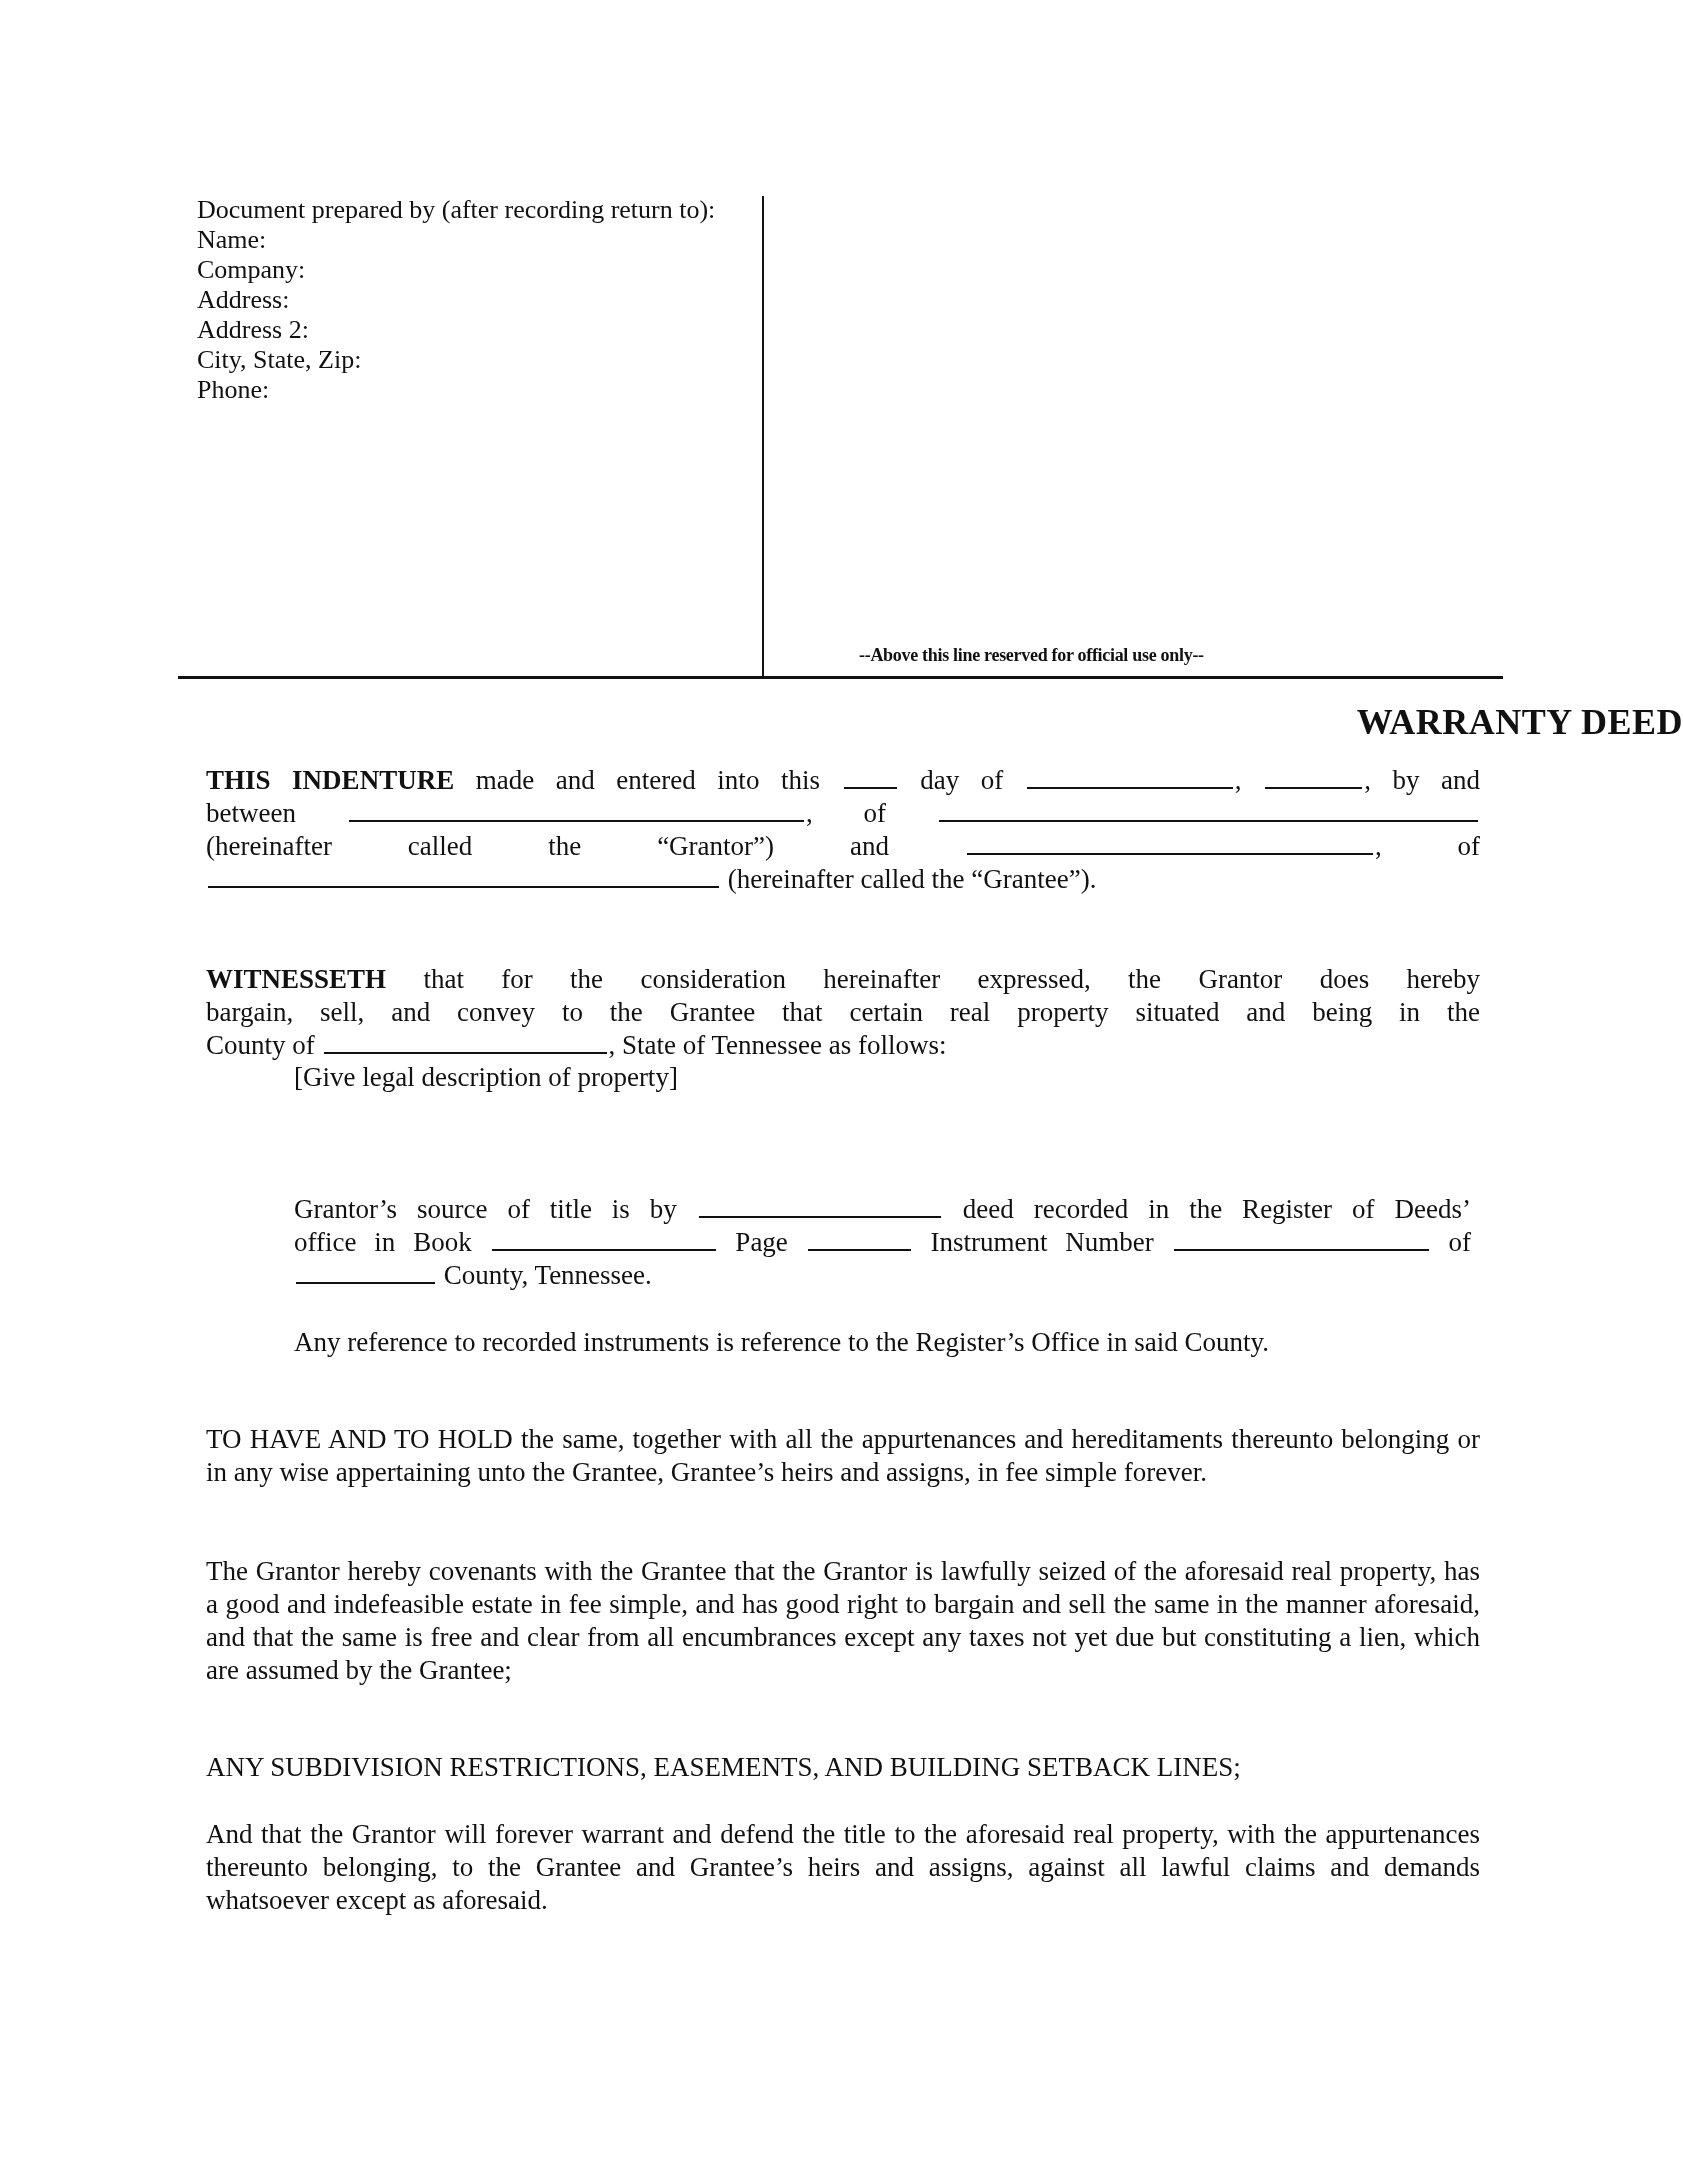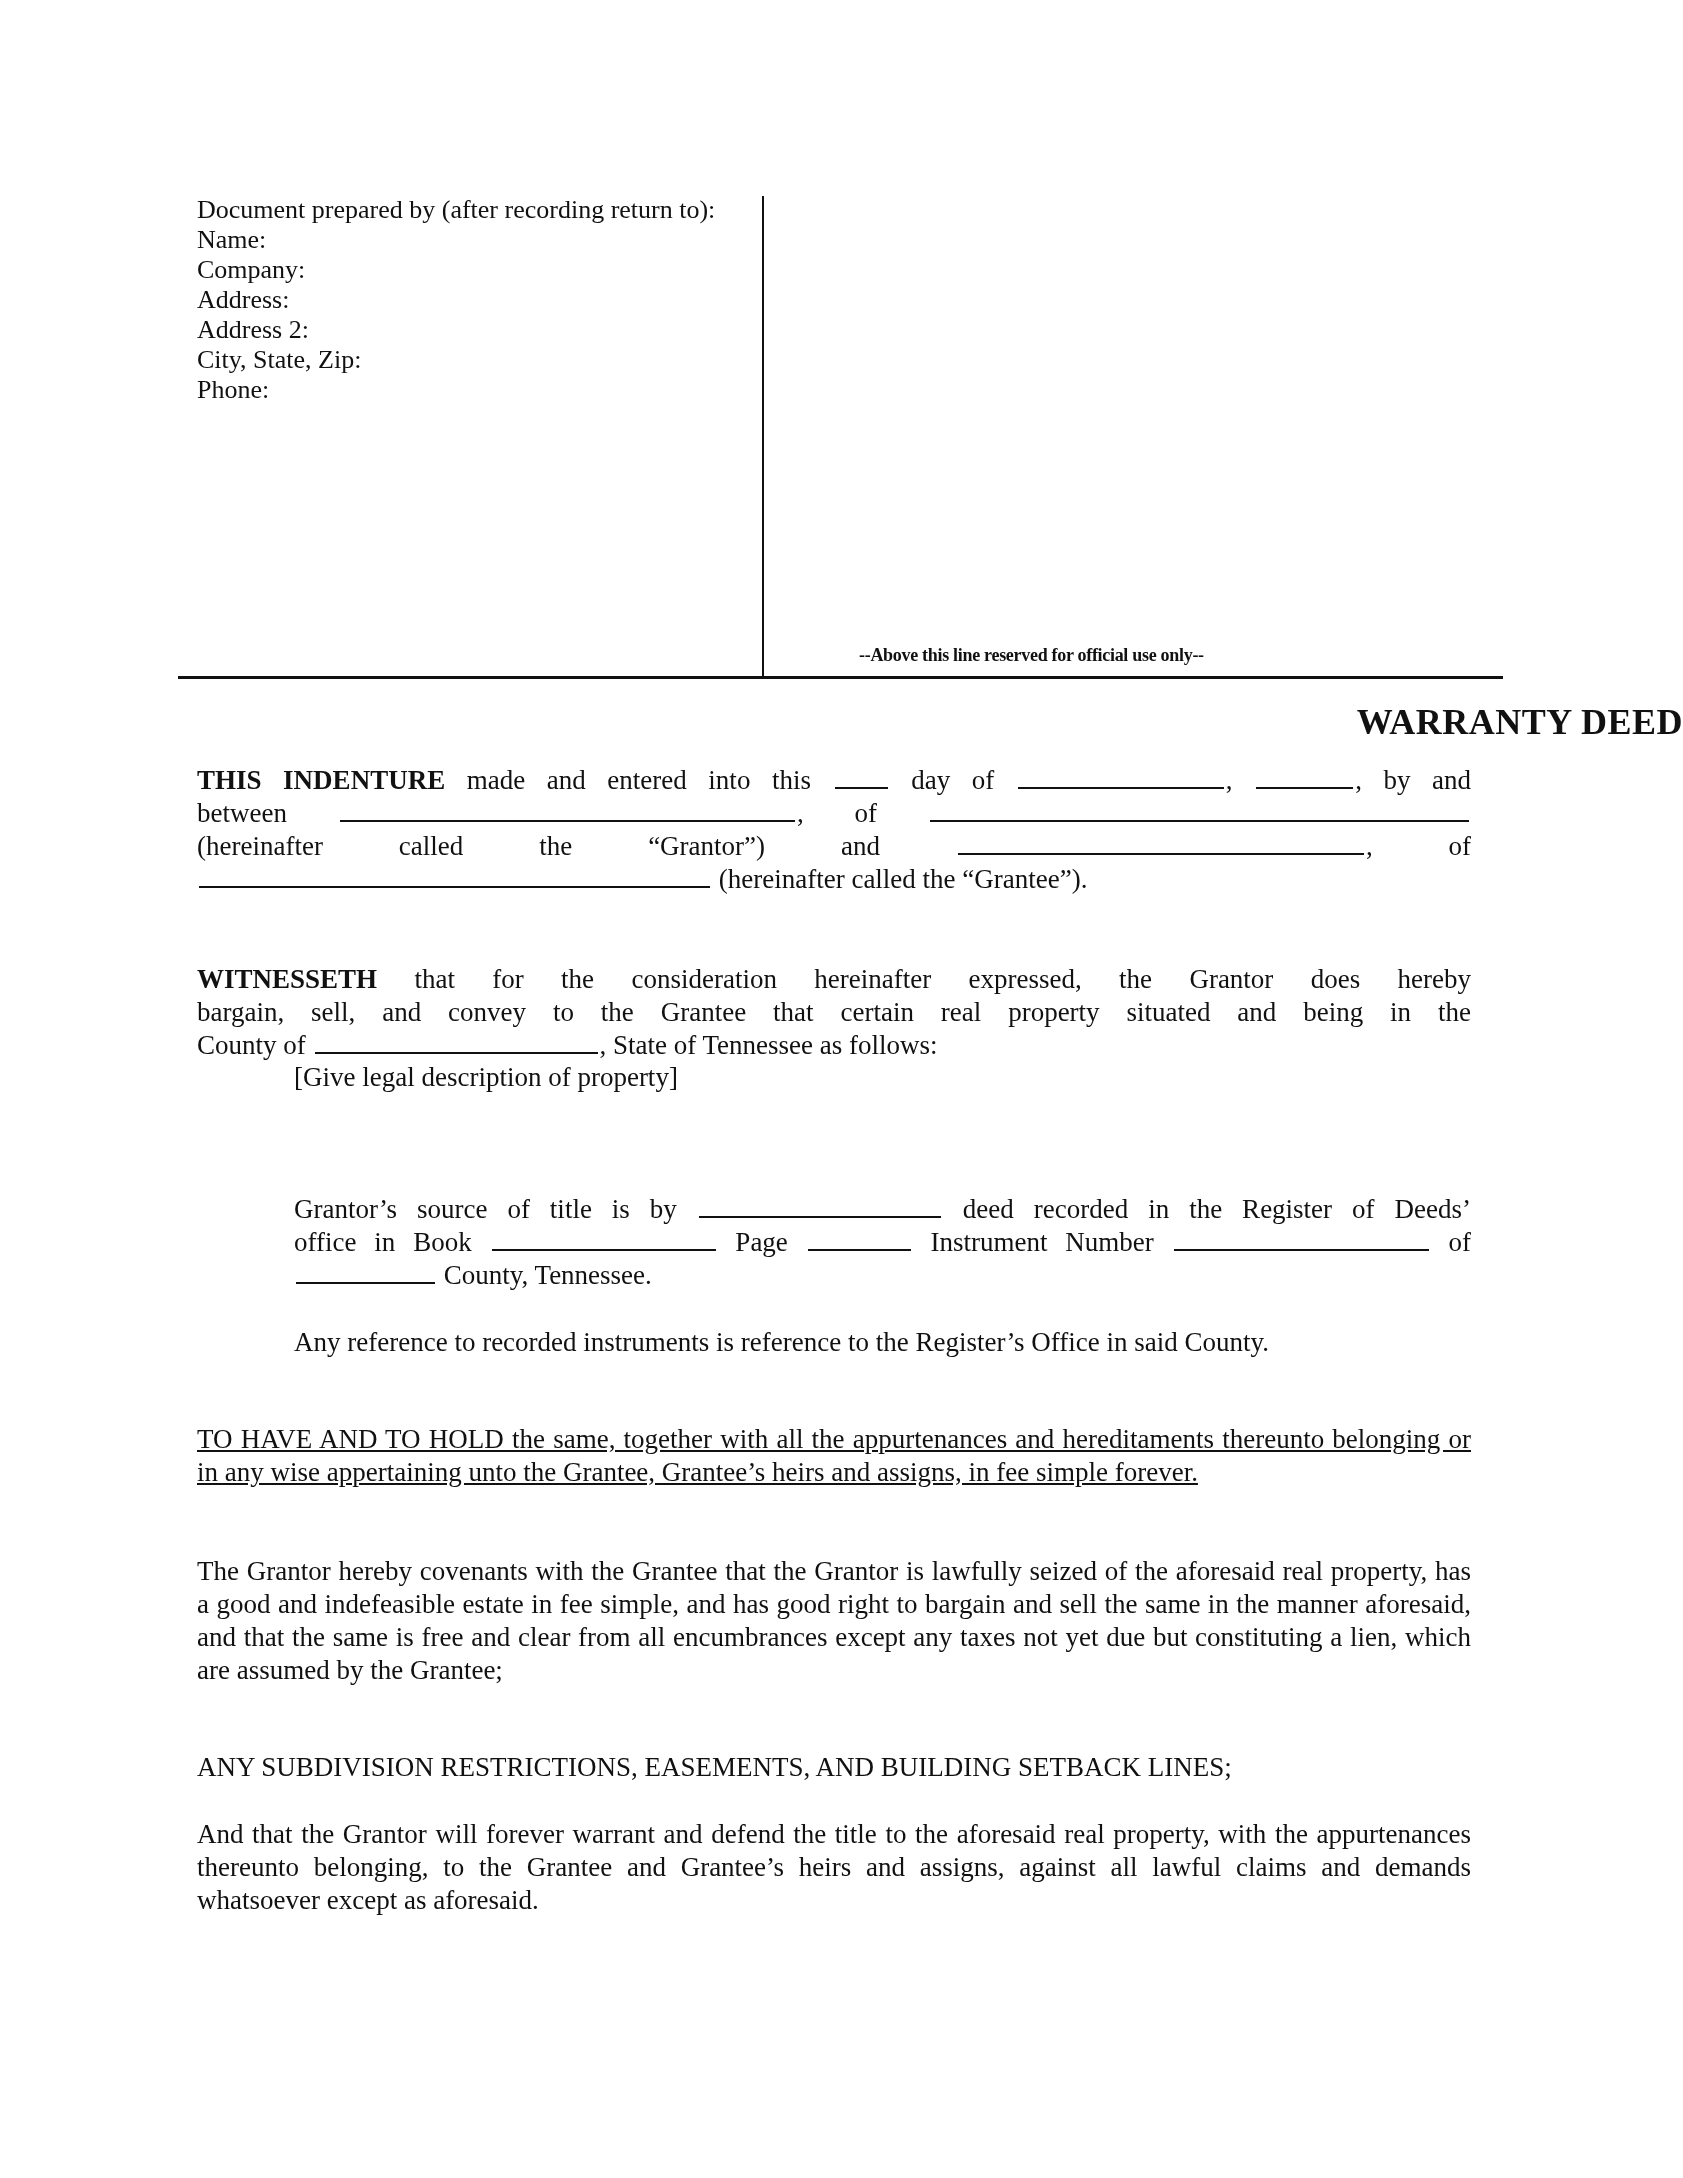--- a/index.html
+++ b/index.html
@@ -6,21 +6,21 @@
   body { width:1683px; height:2178px; position:relative; overflow:hidden;
          font-family:"Liberation Serif","DejaVu Serif",serif; color:#111; }
   .abs { position:absolute; }
   .prep { left:197px; top:195px; width:549px; font-size:26px; line-height:30px; }
   .prep .head { text-align:justify; text-align-last:left; font-weight:normal; }
   .prep .row { white-space:nowrap; }
   .vline { left:762px; top:196px; width:2px; height:480px; background:#111; }
   .hline { left:178px; top:676px; width:1325px; height:3px; background:#111; }
   .reserved { left:859px; top:645px; font-size:18px; font-weight:bold; white-space:nowrap; letter-spacing:-0.3px; }
   .title { left:0; width:1683px; top:701px; text-align:right; font-size:36px; font-weight:bold; letter-spacing:0.5px; }
-  .para { left:197px; width:1274px; font-size:27px; line-height:33px; text-align:justify; }
+  .para { left:206px; width:1274px; font-size:27px; line-height:33px; text-align:justify; }
   .ind { left:294px; width:1177px; }
   .b { font-weight:bold; }
   .blank { display:inline-block; border-bottom:2px solid #111; height:1px; vertical-align:baseline; margin:0 2px; }
   .line { display:block; text-align:justify; text-align-last:justify; white-space:nowrap; }
   .line.last { text-align-last:left; }
 </style>
 </head>
 <body>
 
 <div class="abs prep">
@@ -98,20 +98,20 @@
     <span>of</span>
   </span>
   <span class="line last">
     <span class="blank" style="width:139px"></span>
     <span>County, Tennessee.</span>
   </span>
 </div>
 
 <div class="abs para ind" style="top:1326px;">Any reference to recorded instruments is reference to the Register’s Office in said County.</div>
 
-<div class="abs para" style="top:1423px;text-decoration:underline;">TO HAVE AND TO HOLD the same, together with all the appurtenances and hereditaments thereunto belonging or in any wise appertaining unto the Grantee, Grantee’s heirs and assigns, in fee simple forever.</div>
+<div class="abs para" style="top:1423px;">TO HAVE AND TO HOLD the same, together with all the appurtenances and hereditaments thereunto belonging or in any wise appertaining unto the Grantee, Grantee’s heirs and assigns, in fee simple forever.</div>
 
 <div class="abs para" style="top:1555px;">The Grantor hereby covenants with the Grantee that the Grantor is lawfully seized of the aforesaid real property, has a good and indefeasible estate in fee simple, and has good right to bargain and sell the same in the manner aforesaid, and that the same is free and clear from all encumbrances except any taxes not yet due but constituting a lien, which are assumed by the Grantee;</div>
 
 <div class="abs para" style="top:1751px;">ANY SUBDIVISION RESTRICTIONS, EASEMENTS, AND BUILDING SETBACK LINES;</div>
 
 <div class="abs para" style="top:1818px;">And that the Grantor will forever warrant and defend the title to the aforesaid real property, with the appurtenances thereunto belonging, to the Grantee and Grantee’s heirs and assigns, against all lawful claims and demands whatsoever except as aforesaid.</div>
 
 
 </body></html>

